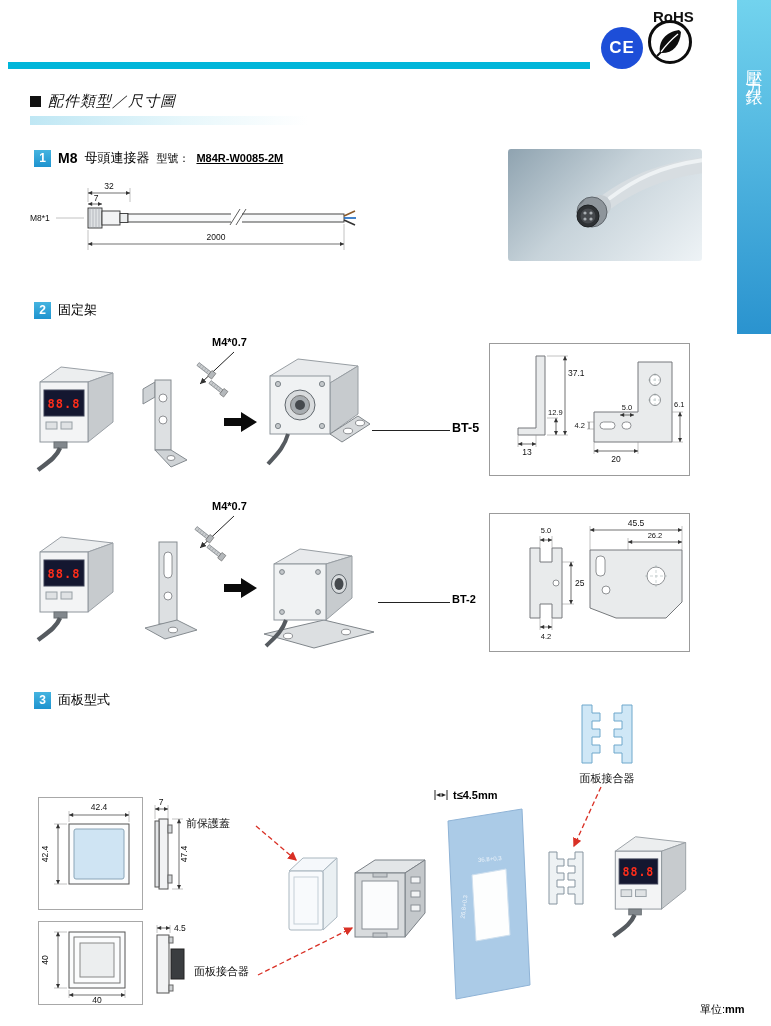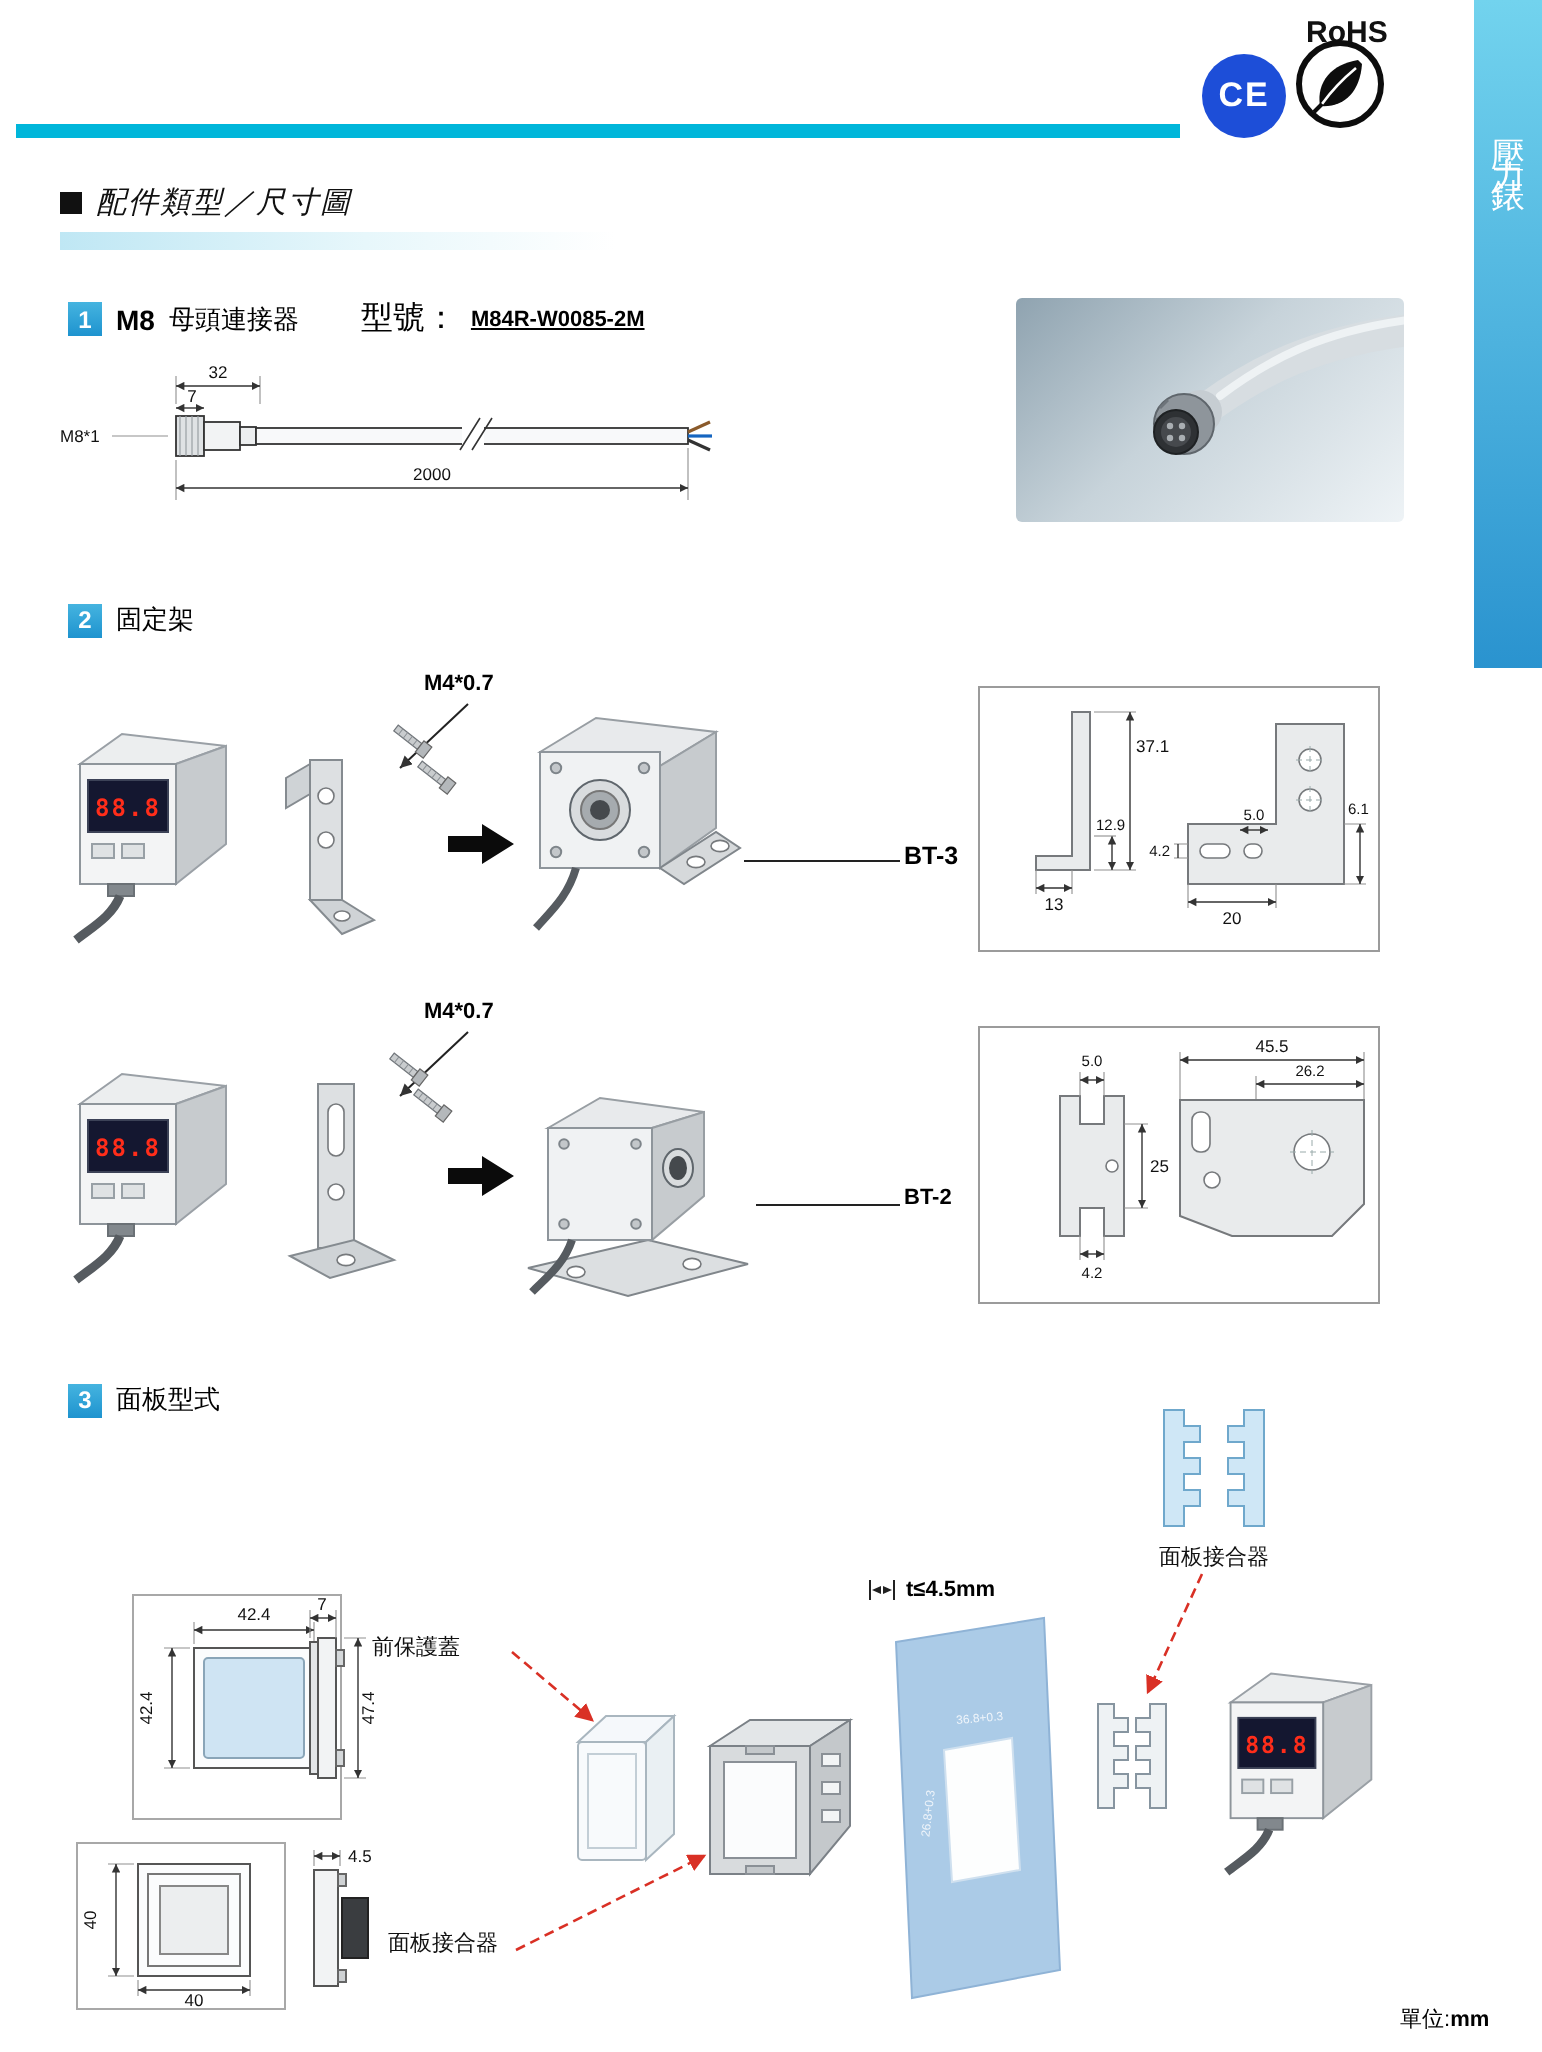--- a/index.html
+++ b/index.html
@@ -70,21 +70,21 @@
   <div class="abs secrow" style="left:30px;top:92px;font-style:italic;">
     <span style="width:11px;height:11px;background:#111;display:inline-block;"></span>
     <span style="font-size:15px;letter-spacing:1px;color:#111;">配件類型／尺寸圖</span>
   </div>
   <div class="abs" style="left:30px;top:116px;width:278px;height:9px;background:linear-gradient(90deg,#bfe7f4,#e7f7fb 55%,rgba(255,255,255,0));"></div>
 
   <div class="abs secrow" style="left:34px;top:149px;">
     <span class="badge">1</span>
     <span style="font-size:14px;font-weight:bold;">M8</span>
     <span style="font-size:13px;">母頭連接器</span>
-    <span style="font-size:16px;margin-left:24px;">型號：</span>
+    <span style="font-size:11px;margin-left:0;">型號：</span>
     <span style="font-size:11px;font-weight:bold;text-decoration:underline;">M84R-W0085-2M</span>
   </div>
 
   <svg class="abs" style="left:26px;top:178px;" width="344" height="84" viewBox="0 0 344 84">
 
     <path class="ext" d="M62,24 V10 M104,24 V10"></path>
     <line class="dim" x1="62" y1="15" x2="104" y2="15" marker-start="url(#dimarrS)" marker-end="url(#dimarrE)"></line>
     <text class="dt" x="83" y="11" text-anchor="middle">32</text>
 
     <line class="dim" x1="62" y1="26" x2="76" y2="26" marker-start="url(#dimarrS)" marker-end="url(#dimarrE)"></line>
@@ -175,21 +175,21 @@
       <circle cx="60" cy="34" r="2.6" fill="#c3c7ca" stroke="#7e858a"></circle>
     <circle cx="16" cy="76" r="2.6" fill="#c3c7ca" stroke="#7e858a"></circle>
       <circle cx="60" cy="76" r="2.6" fill="#c3c7ca" stroke="#7e858a"></circle>
     <polygon points="68,84 96,66 108,74 80,92" fill="#d6d9db" stroke="#80868b"></polygon>
     <ellipse class="hole" cx="86" cy="81" rx="4.5" ry="2.8"></ellipse>
       <ellipse class="hole" cx="98" cy="73" rx="4.5" ry="2.8"></ellipse>
     <path d="M26,84 C22,98 14,105 6,114" stroke="#565b60" stroke-width="4" fill="none"></path>
   </svg>
 
   <div class="abs leader" style="left:372px;top:430px;width:78px;"></div>
-  <div class="abs" style="left:452px;top:421px;font-size:12.5px;font-weight:bold;">BT-3</div>
+  <div class="abs" style="left:452px;top:421px;font-size:12.5px;font-weight:bold;">BT-5</div>
 
   <div class="abs" style="left:489px;top:343px;width:201px;height:133px;border:1px solid #9b9b9b;box-sizing:border-box;">
     <svg width="199" height="131" viewBox="0 0 199 131">
 
       <path class="metal" d="M46,12 h9 v79 h-27 v-7 h18 z"></path>
       <path class="ext" d="M57,12 H78 M57,91 H78"></path>
       <line class="dim" x1="75" y1="12" x2="75" y2="91" marker-start="url(#dimarrS)" marker-end="url(#dimarrE)"></line>
       <text class="dt" x="78" y="32">37.1</text>
       <line class="dim" x1="66" y1="74" x2="66" y2="91" marker-start="url(#dimarrS)" marker-end="url(#dimarrE)"></line>
       <path class="ext" d="M57,74 H68"></path>
@@ -303,21 +303,21 @@
     <span class="badge">3</span>
     <span style="font-size:13px;">面板型式</span>
   </div>
 
   <svg class="abs" style="left:566px;top:699px;" width="82" height="70" viewBox="0 0 82 70">
     <path d="M16,6 H26 V14 H34 V22 H26 V30 H34 V38 H26 V46 H34 V54 H26 V64 H16 Z" fill="#cfe7f6" stroke="#6fa8cc"></path>
     <path d="M66,6 H56 V14 H48 V22 H56 V30 H48 V38 H56 V46 H48 V54 H56 V64 H66 Z" fill="#cfe7f6" stroke="#6fa8cc"></path>
   </svg>
   <div class="abs lbl" style="left:558px;top:771px;width:98px;text-align:center;">面板接合器</div>
 
-  <div class="abs" style="left:38px;top:797px;width:105px;height:113px;border:1px solid #a8a8a8;box-sizing:border-box;margin-left:28px;">
+  <div class="abs" style="left:38px;top:797px;width:105px;height:113px;border:1px solid #a8a8a8;box-sizing:border-box;">
     <svg width="103" height="111" viewBox="0 0 103 111">
       <rect x="30" y="26" width="60" height="60" fill="#fbfcfd" stroke="#555"></rect>
       <rect x="35" y="31" width="50" height="50" rx="2" fill="#cfe4f3" stroke="#8aa5b8"></rect>
       <path class="ext" d="M30,24 V13 M90,24 V13"></path>
       <line class="dim" x1="30" y1="17" x2="90" y2="17" marker-start="url(#dimarrS)" marker-end="url(#dimarrE)"></line>
       <text class="dt" x="60" y="12" text-anchor="middle">42.4</text>
       <path class="ext" d="M28,26 H15 M28,86 H15"></path>
       <line class="dim" x1="19" y1="26" x2="19" y2="86" marker-start="url(#dimarrS)" marker-end="url(#dimarrE)"></line>
       <text class="dt" x="9" y="56" text-anchor="middle" transform="rotate(-90 9 56)">42.4</text>
     </svg>

